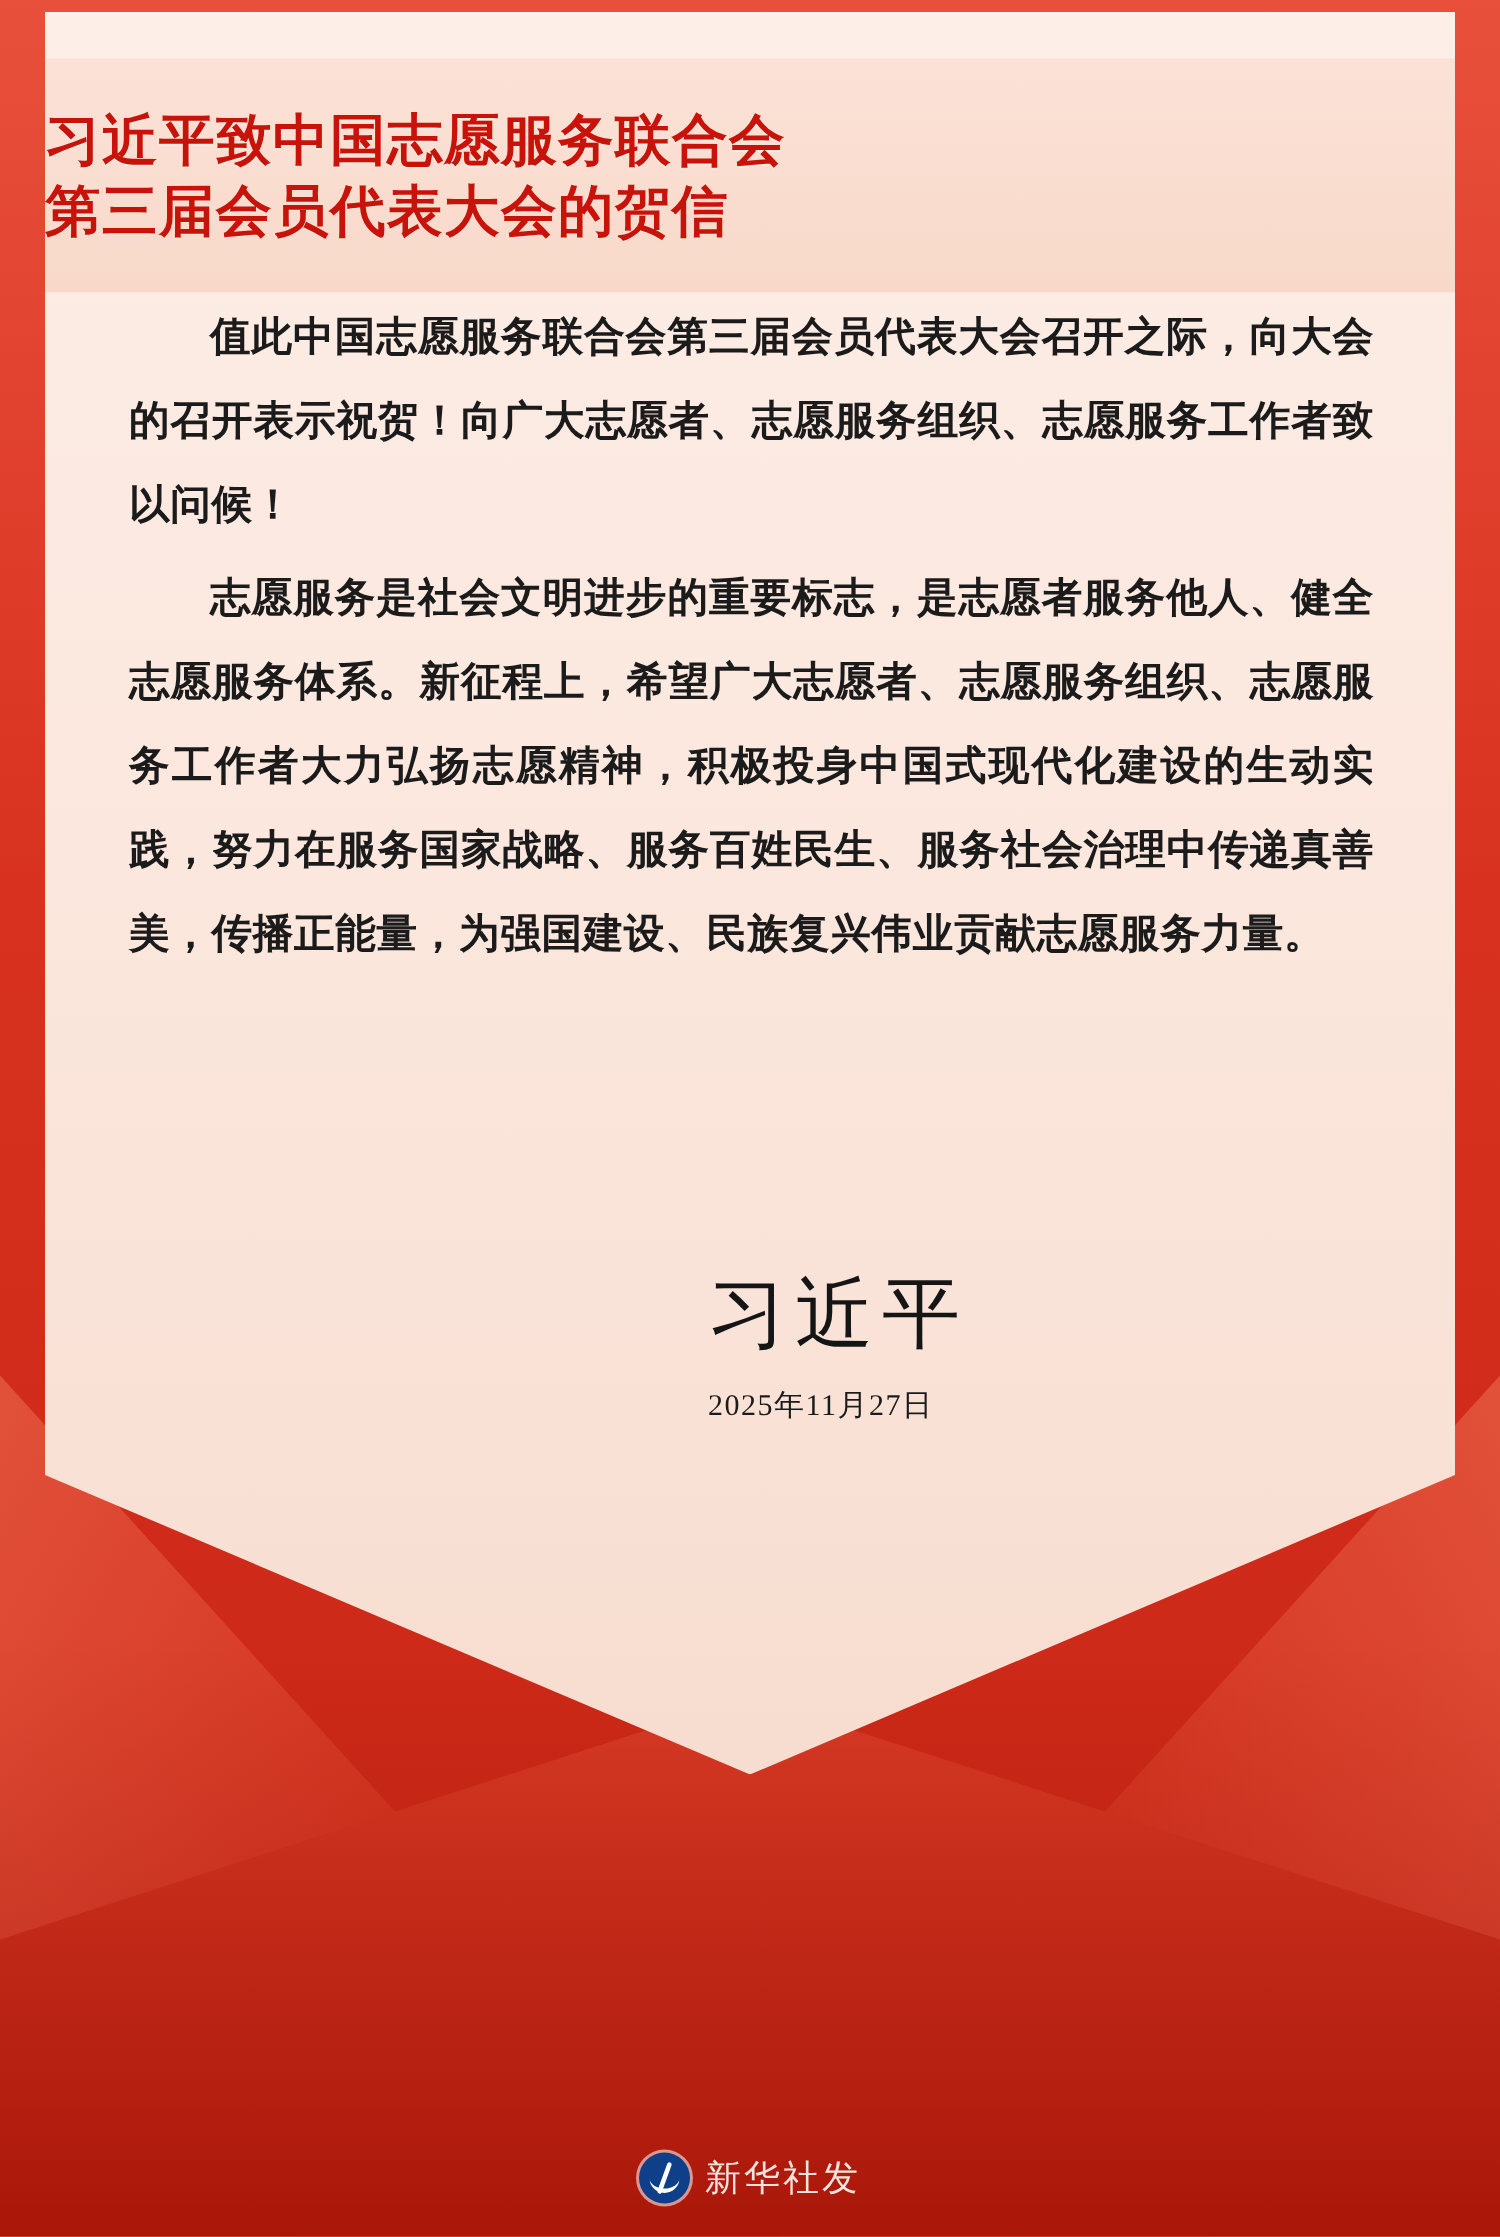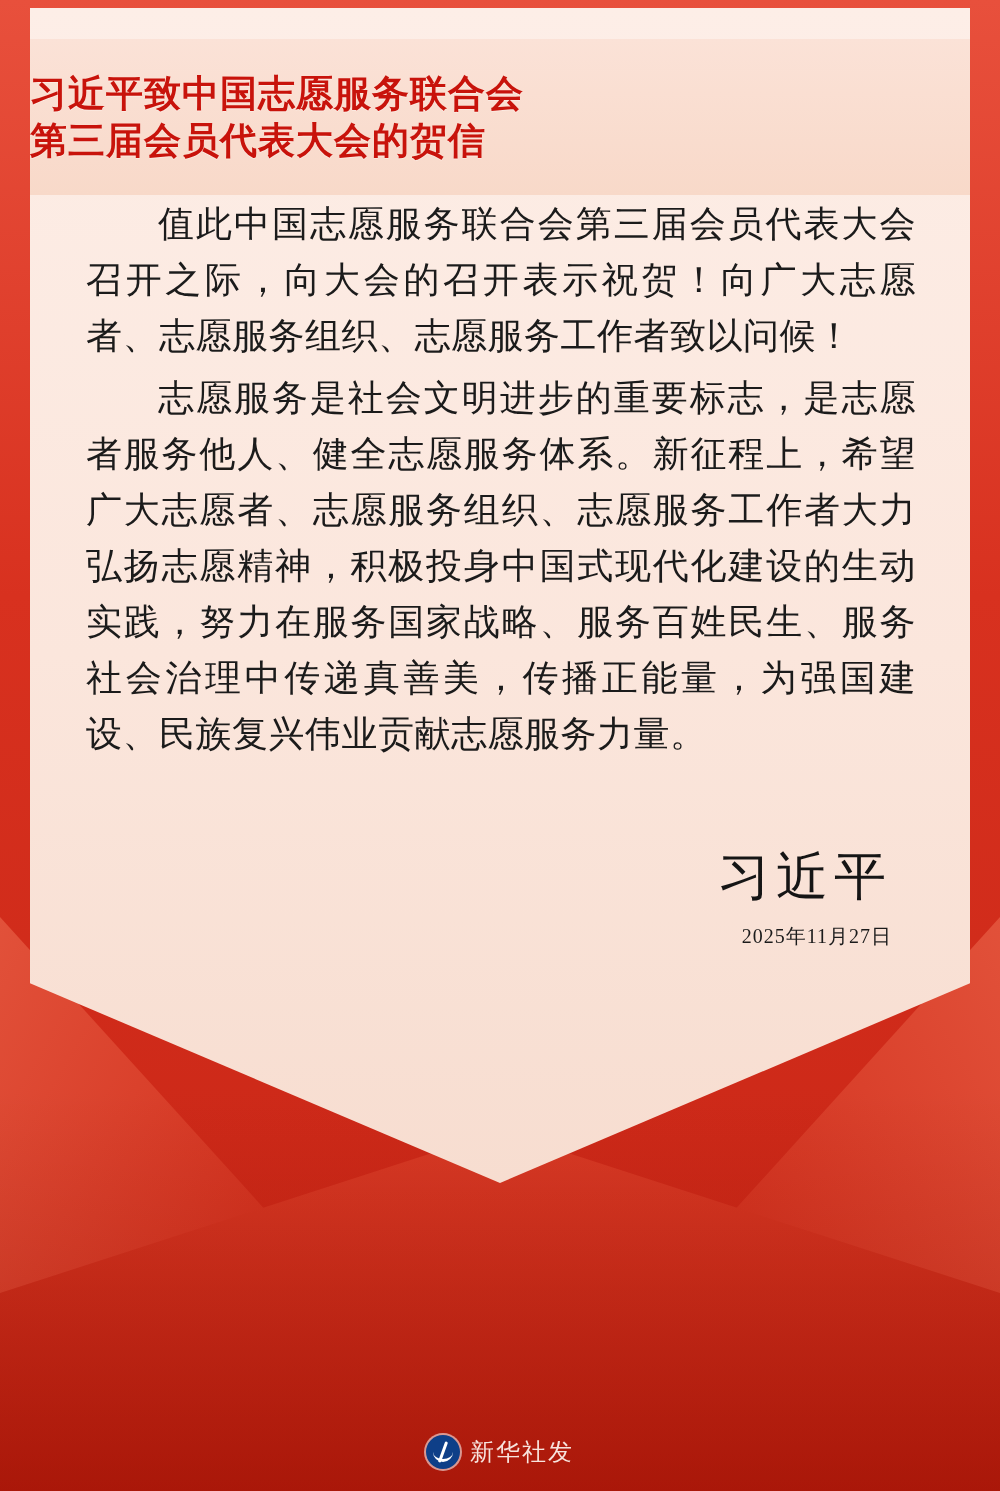--- a/index.html
+++ b/index.html
@@ -113,35 +113,35 @@
 
   
   .body-area {
     position: absolute;
     left: 56px;
     top: 188px;
     width: 830px;
   }
   .para {
     color: #1b1b1b;
-    font-size: 36px;
+    font-size: 27px;
     line-height: 56px;
     text-indent: 2em;
     text-align: justify;
     margin: 0 0 6px 0;
     letter-spacing: 0.5px;
     font-family: "Liberation Serif", "DejaVu Serif", serif;
+    font-weight: bold;
   }
 
   .signature-block {
     position: absolute;
     right: 78px;
     top: 840px;
     width: 420px;
-    text-align: right;
   }
   .sign-name {
     font-family: "Liberation Serif", "DejaVu Serif", serif;
     font-size: 52px;
     color: #151515;
     letter-spacing: 6px;
     line-height: 1.1;
     font-weight: 500;
   }
   .sign-date {

